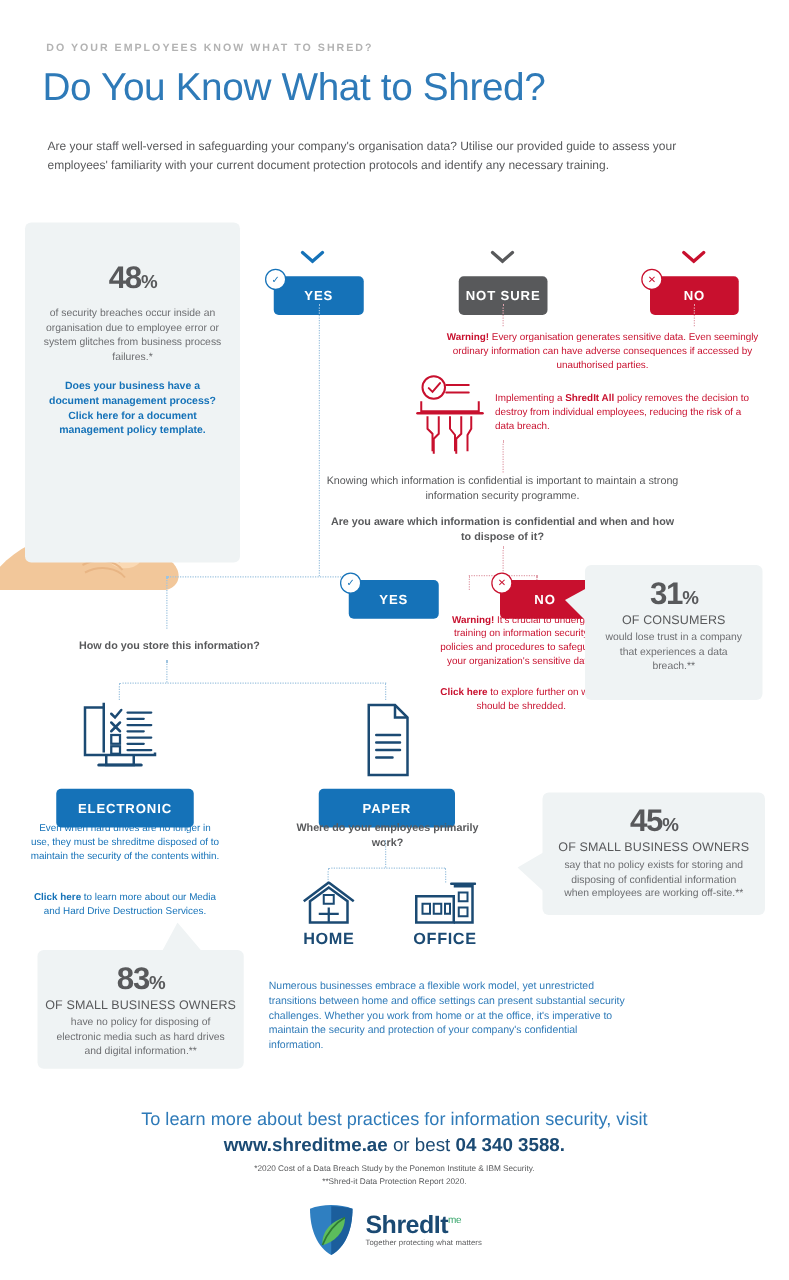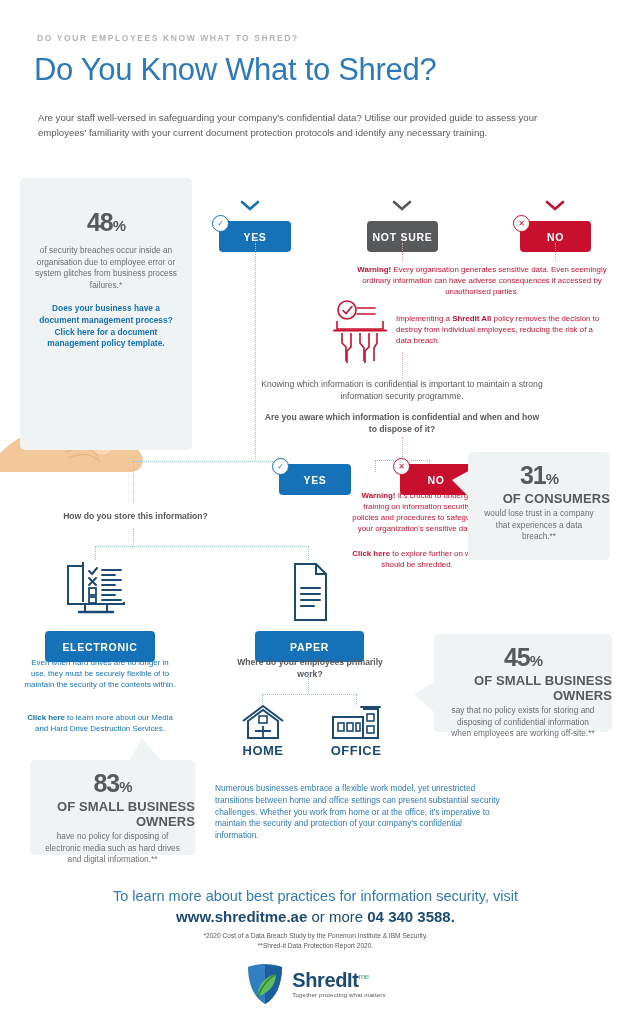--- a/index.html
+++ b/index.html
@@ -44,21 +44,21 @@
   }
   .badge.red{border-color:#c8102e;color:#c8102e;}
 
   .chev{position:absolute;width:20px;height:11px;}
   .statbox{
     position:absolute;background:#eff3f4;border-radius:5px;
     text-align:center;
   }
   .statbox .num{font-size:25px;font-weight:700;color:#58595b;letter-spacing:-1px;}
   .statbox .num span.pc{font-size:15px;font-weight:700;}
-  .statbox .lead{font-size:13px;font-weight:700;color:#58595b;letter-spacing:.1px;text-align:right;}
+  .statbox .lead{font-size:10px;font-weight:400;color:#58595b;letter-spacing:.1px;}
   .statbox .body{font-size:8.3px;line-height:11.5px;color:#6d6e71;}
 
   .q{position:absolute;text-align:center;font-size:8.6px;line-height:12px;color:#58595b;}
   .q.b{font-weight:700;}
   .warn{position:absolute;text-align:center;font-size:7.9px;line-height:11px;color:#c8102e;}
   .warn b{font-weight:700;}
   .note{position:absolute;font-size:7.9px;line-height:11px;color:#c8102e;}
   .note b{font-weight:700;}
 
   .dotv{position:absolute;width:0;border-left:1.6px dotted #9fc4e0;}
@@ -87,21 +87,21 @@
   .logo-main .sup{font-size:8px;color:#3aa76d;vertical-align:super;font-weight:400;}
   .logo-tag{font-size:6.2px;color:#58595b;letter-spacing:.1px;margin-top:2px;}
 </style>
 </head>
 <body>
 
 <div class="page">
 
   <div class="eyebrow">DO YOUR EMPLOYEES KNOW WHAT TO SHRED?</div>
   <div class="title">Do You Know What to Shred?</div>
-  <div class="intro">Are your staff well-versed in safeguarding your company's confidential data? Utilise our provided guide to assess your employees' familiarity with your current document protection protocols and identify any necessary training.</div>
+  <div class="intro">Are your staff well-versed in safeguarding your company's organisation data? Utilise our provided guide to assess your employees' familiarity with your current document protection protocols and identify any necessary training.</div>
 
   <svg style="position:absolute;left:-8px;top:400px;" width="185" height="72" viewBox="0 0 185 72">
     <path d="M0 64 C12 44 36 30 62 26 C82 23 98 26 108 34 L118 44 C124 50 126 58 124 72 L0 72 Z" fill="#f2c79a"></path>
     <path d="M86 18 C96 12 112 14 120 24 C127 33 126 44 120 50 C113 57 100 56 94 48 C88 40 88 26 96 20 Z" fill="#fad9b4"></path>
     <ellipse cx="112" cy="29" rx="9" ry="11" transform="rotate(18 112 29)" fill="#ffffff"></ellipse>
     <path d="M120 44 C132 40 146 46 150 56 C153 64 148 71 140 72 L118 72 Z" fill="#f2c79a"></path>
     <path d="M72 46 C84 40 98 42 104 50" stroke="#e8b584" stroke-width="1.6" fill="none"></path>
     <path d="M74 52 C86 46 100 48 106 56" stroke="#e8b584" stroke-width="1.6" fill="none"></path>
     <path d="M76 58 C88 52 102 54 108 62" stroke="#e8b584" stroke-width="1.6" fill="none"></path>
   </svg>
@@ -207,21 +207,21 @@
     <path d="M26 9 l3 3 l5 -6" stroke="#1b4a73" stroke-width="2" fill="none" stroke-linecap="round"></path>
     <path d="M26 16 l7 7 M33 16 l-7 7" stroke="#1b4a73" stroke-width="2" stroke-linecap="round"></path>
     <rect x="26" y="26" width="7" height="7" stroke="#1b4a73" stroke-width="1.8" fill="none"></rect>
     <rect x="26" y="35" width="7" height="6" stroke="#1b4a73" stroke-width="1.8" fill="none"></rect>
     <path d="M39 8 H58 M39 13 H52" stroke="#1b4a73" stroke-width="1.8" stroke-linecap="round"></path>
     <path d="M39 18 H58 M39 23 H52" stroke="#1b4a73" stroke-width="1.8" stroke-linecap="round"></path>
     <path d="M39 28 H58 M39 33 H52" stroke="#1b4a73" stroke-width="1.8" stroke-linecap="round"></path>
     <path d="M39 38 H58" stroke="#1b4a73" stroke-width="1.8" stroke-linecap="round"></path>
   </svg>
   <div class="pill blue" style="left:45px;top:631px;width:110px;">ELECTRONIC</div>
-  <div class="warn" style="left:24px;top:657px;width:152px;color:#1572b8;">Even when hard drives are no longer in use, they must be securely flexible of to maintain the security of the contents within.</div>
+  <div class="warn" style="left:24px;top:657px;width:152px;color:#1572b8;">Even when hard drives are no longer in use, they must be shreditme disposed of to maintain the security of the contents within.</div>
   <div class="warn" style="left:24px;top:712px;width:152px;color:#1572b8;">
     <b>Click here</b><span> to learn more about our Media and Hard Drive Destruction Services.</span>
   </div>
 
   <svg style="position:absolute;left:286px;top:562px;" width="46" height="60" viewBox="0 0 46 60">
     <path d="M9 2 H30 L40 12 V58 H9 Z" stroke="#1b4a73" stroke-width="2" fill="#fff"></path>
     <path d="M30 2 V12 H40" stroke="#1b4a73" stroke-width="2" fill="none"></path>
     <path d="M15 26 H34 M15 32 H34 M15 38 H34 M15 44 H28" stroke="#1b4a73" stroke-width="2" stroke-linecap="round"></path>
   </svg>
   <div class="pill blue" style="left:255px;top:631px;width:109px;">PAPER</div>
@@ -267,21 +267,21 @@
     <div class="body" style="margin:2px 10px 0 10px;">have no policy for disposing of electronic media such as hard drives and digital information.**</div>
   </div>
   <svg style="position:absolute;left:128px;top:738px;" width="36" height="26" viewBox="0 0 36 26">
     <path d="M0 26 L36 26 L14 0 Z" fill="#eff3f4"></path>
   </svg>
 
   <div style="position:absolute;left:215px;top:783px;width:290px;font-size:8.4px;line-height:11.8px;color:#2e7ab8;">Numerous businesses embrace a flexible work model, yet unrestricted transitions between home and office settings can present substantial security challenges. Whether you work from home or at the office, it's imperative to maintain the security and protection of your company's confidential information.</div>
 
   <div class="footer-lead" style="top:888px;">To learn more about best practices for information security, visit</div>
   <div class="footer-strong" style="top:908px;">
-    <b>www.shreditme.ae</b><span> or more </span><b>04 340 3588.</b>
+    <b>www.shreditme.ae</b><span> or best </span><b>04 340 3588.</b>
   </div>
   <div class="foot-note" style="top:931px;">*2020 Cost of a Data Breach Study by the Ponemon Institute &amp; IBM Security.</div>
   <div class="foot-note" style="top:941px;">**Shred-it Data Protection Report 2020.</div>
 
   <div class="logo-wrap" style="top:962px;">
     <svg width="40" height="44" viewBox="0 0 40 44">
       <path d="M3 5 C13 1 27 1 37 5 C37 22 31 36 20 42 C9 36 3 22 3 5 Z" fill="#2f7fc1"></path>
       <path d="M20 3 C27 3 33 4 37 5 C37 22 31 36 20 42 Z" fill="#1b5e9c"></path>
       <path d="M31 12 C22 14 12 22 13 34 C22 32 31 24 31 12 Z" fill="#5cbd5c"></path>
       <path d="M13 34 C17 24 24 16 31 12" stroke="#2f7a35" stroke-width="1.4" fill="none"></path>

